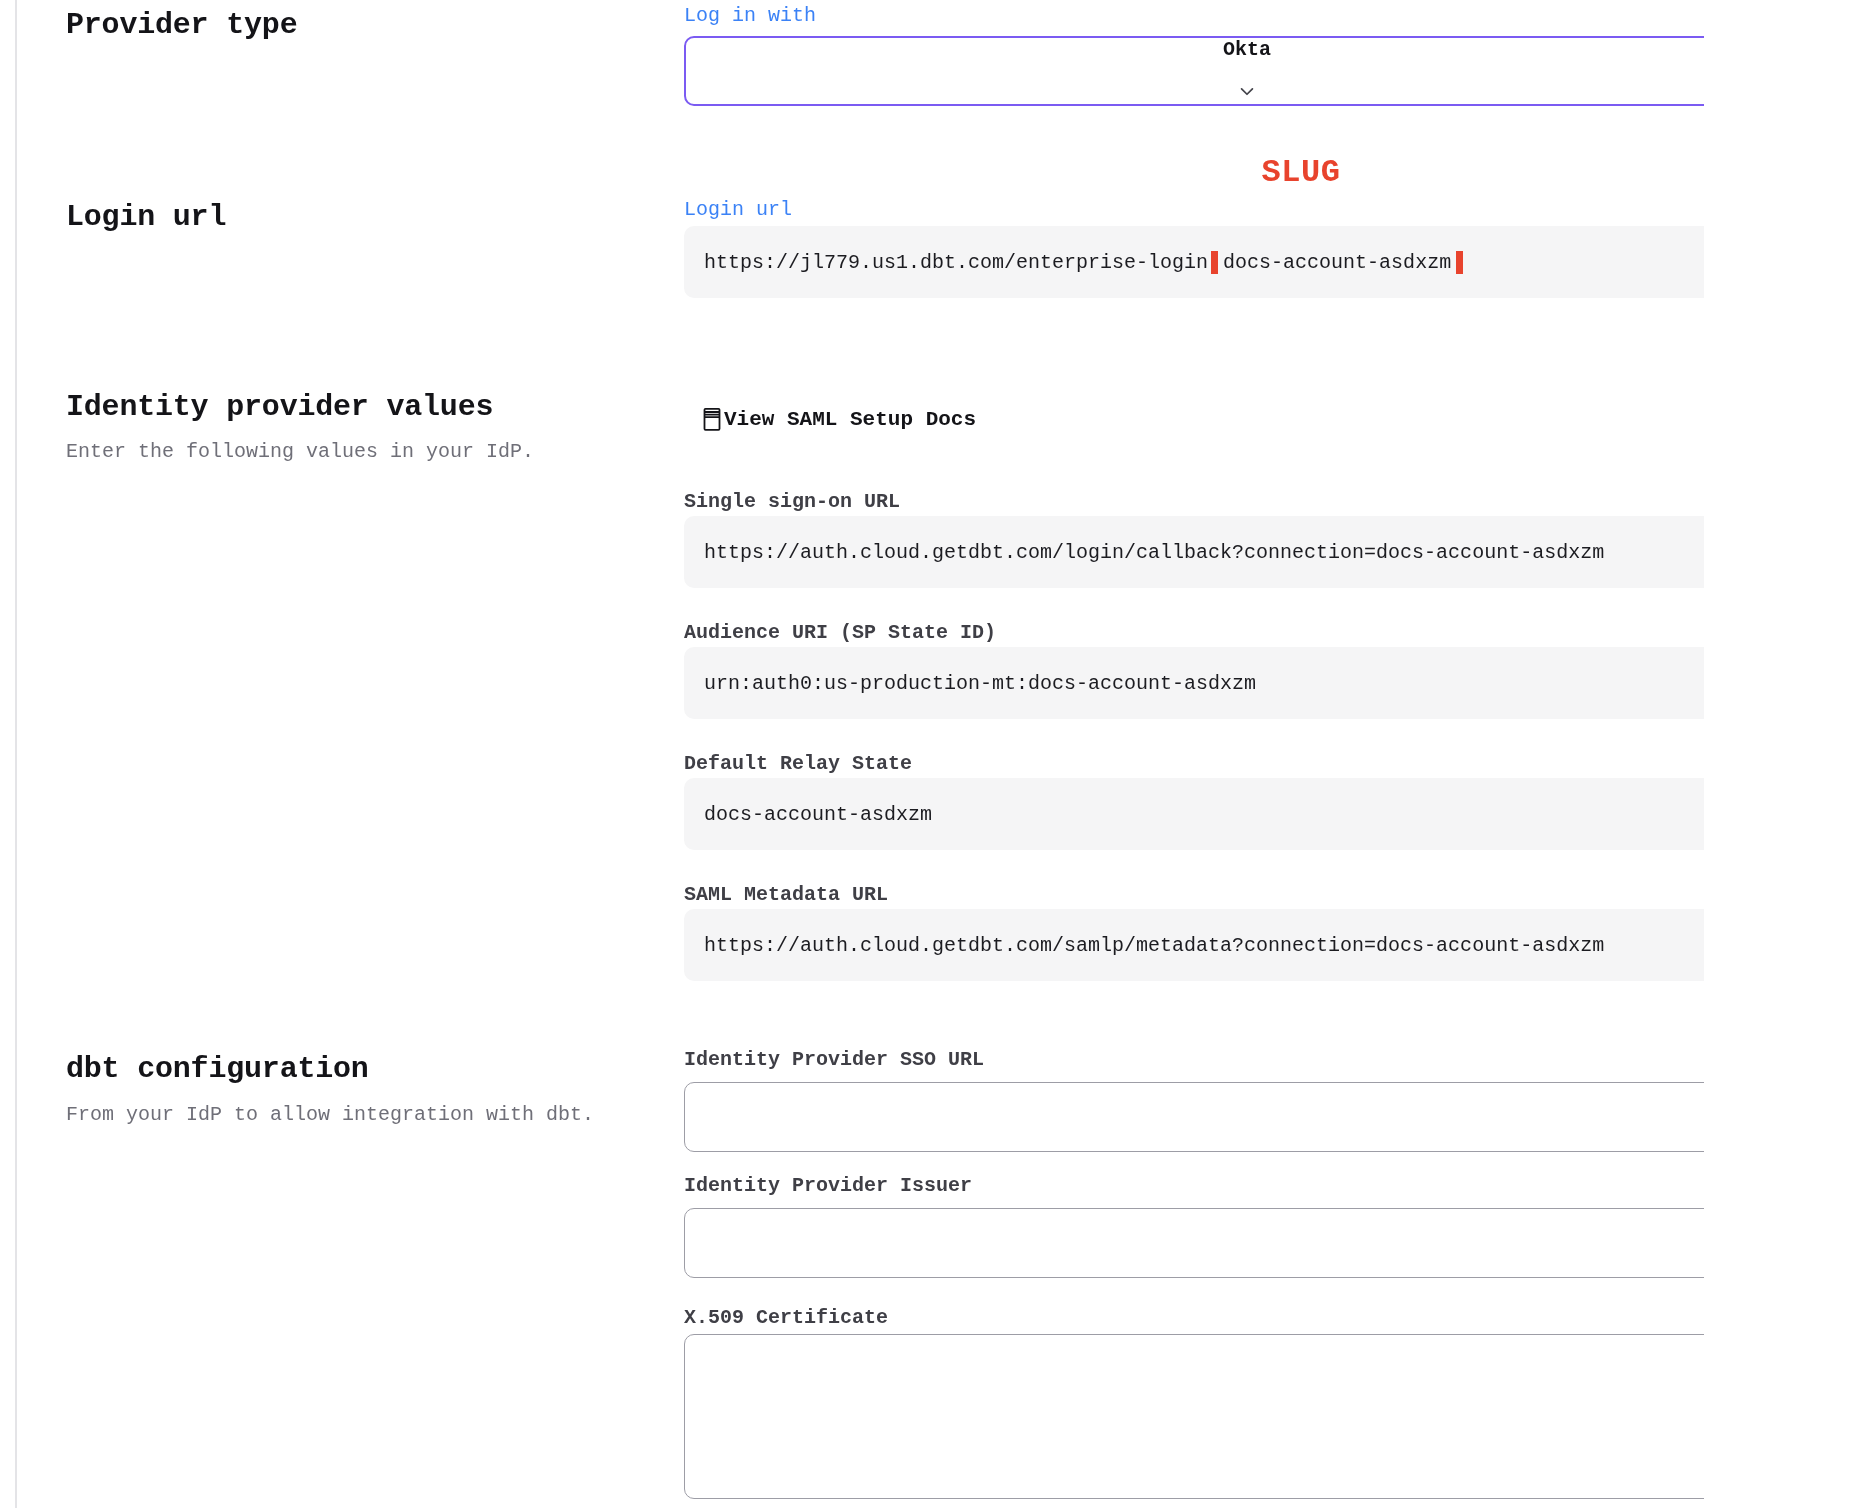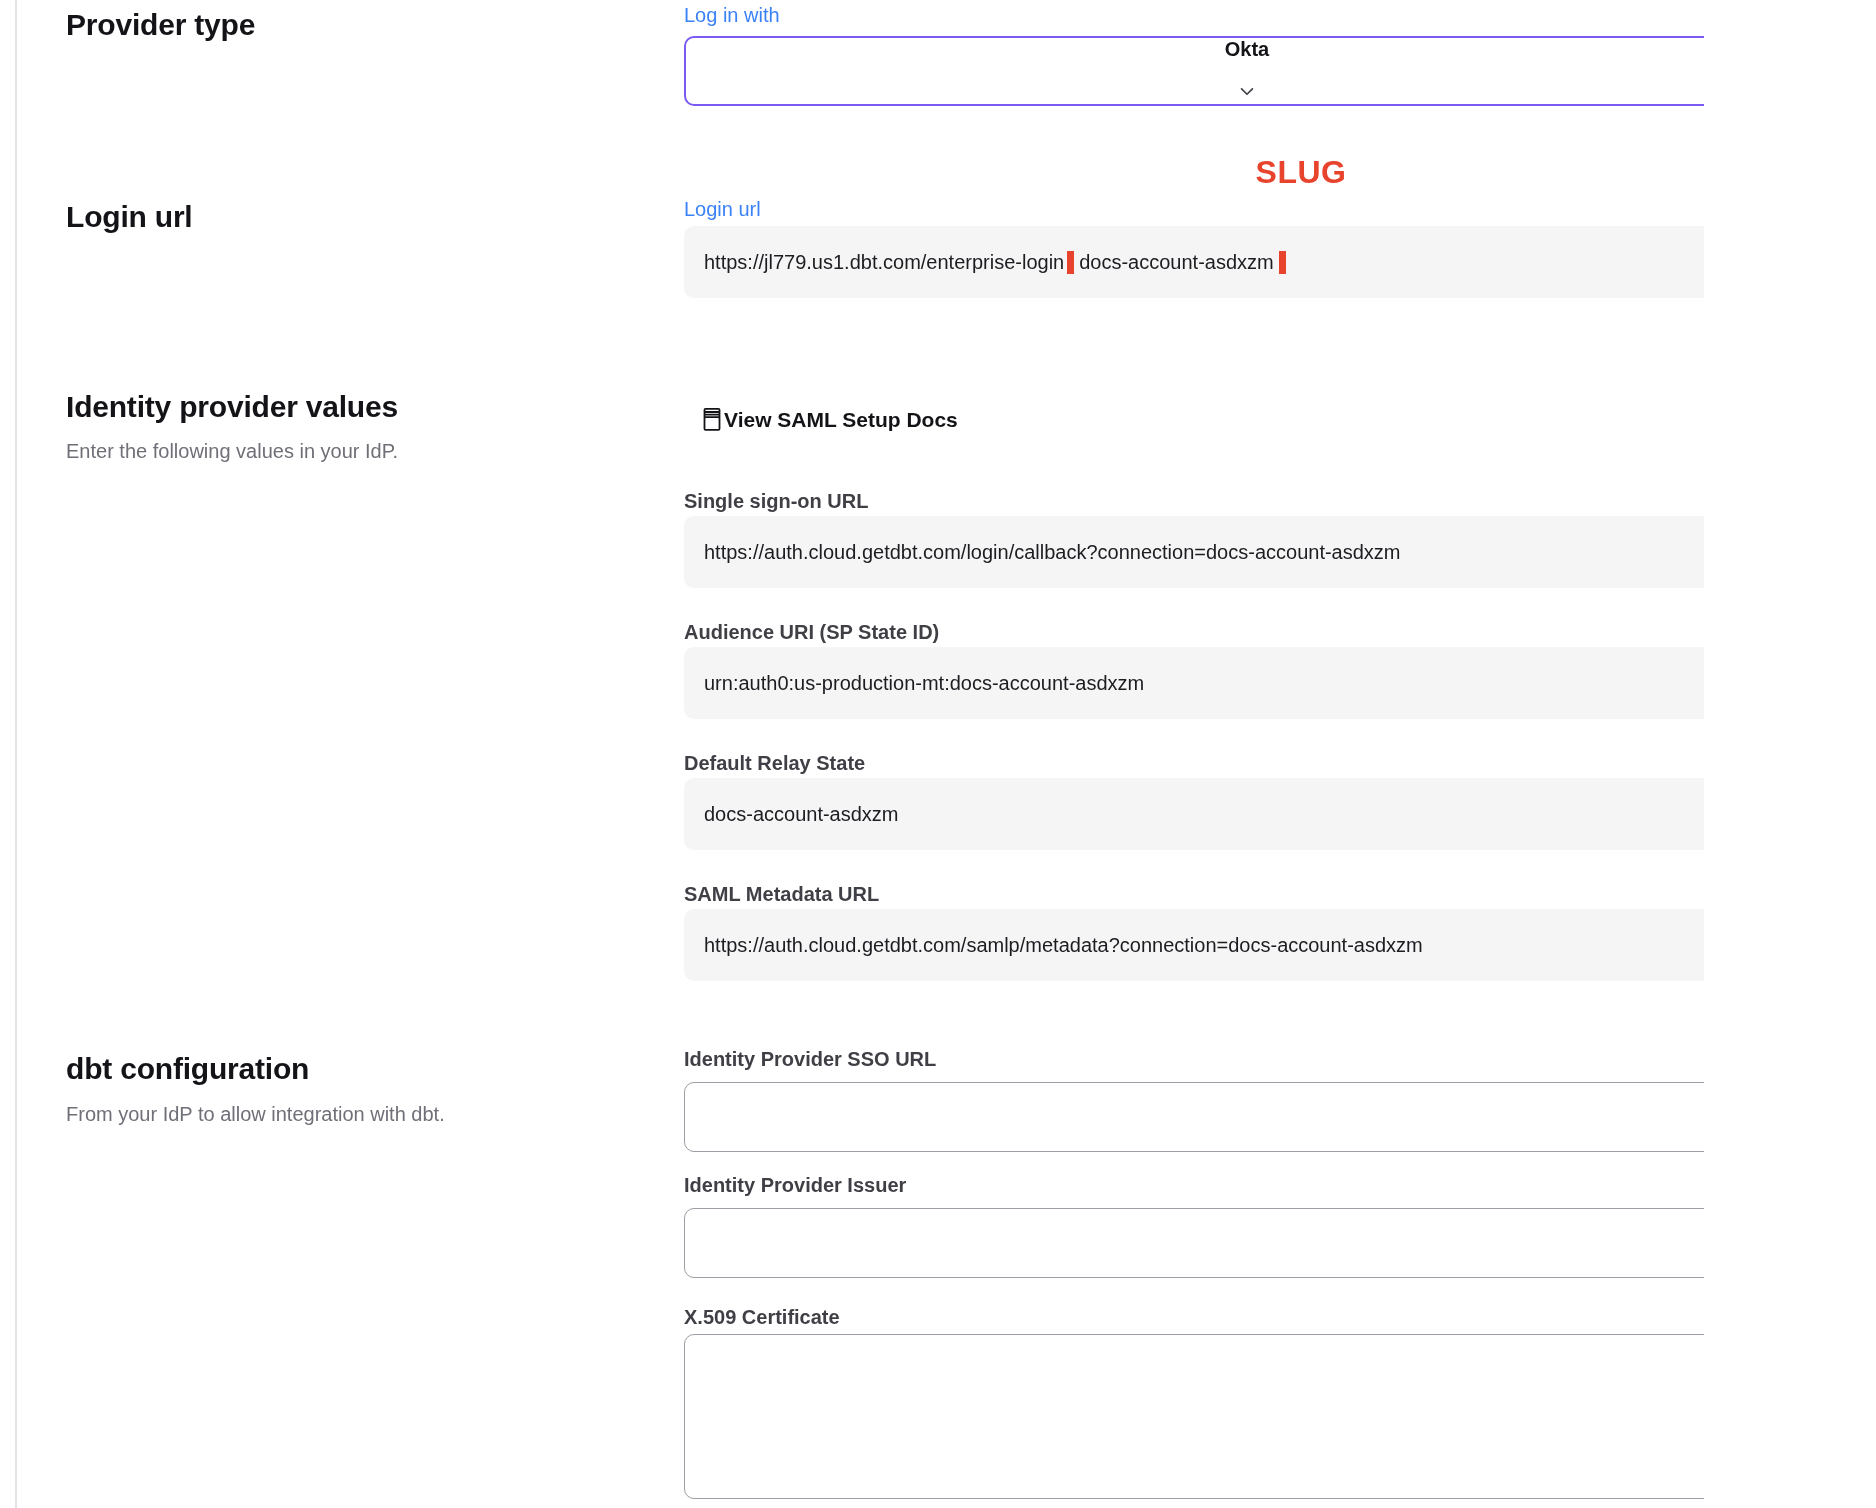--- a/index.html
+++ b/index.html
@@ -1,20 +1,20 @@
 <!DOCTYPE html>
 <html><head>
 <meta charset="utf-8">
 <style>
   * { margin:0; padding:0; box-sizing:border-box; }
   body { background:#ffffff; font-family:"Liberation Sans", sans-serif; }
   .canvas {
     position:relative; width:1704px; height:1508px;
     background:#ffffff; overflow:hidden; color:#18181b;
-    font-family:Liberation Sans, sans-serif;
+    font-family:Liberation Mono, monospace;
   }
   .vline { position:absolute; top:0; bottom:0; background:#e4e4e7; }
   .vline.left  { left:15px;  width:2px; }
   .vline.right { left:1866px; width:2px; }
 
   
   .h1 { position:absolute; left:66px; font-size:30px; font-weight:700; color:#141418; letter-spacing:-0.2px; }
   .sub { position:absolute; left:66px; font-size:20px; color:#6f6f78; }
 
   

